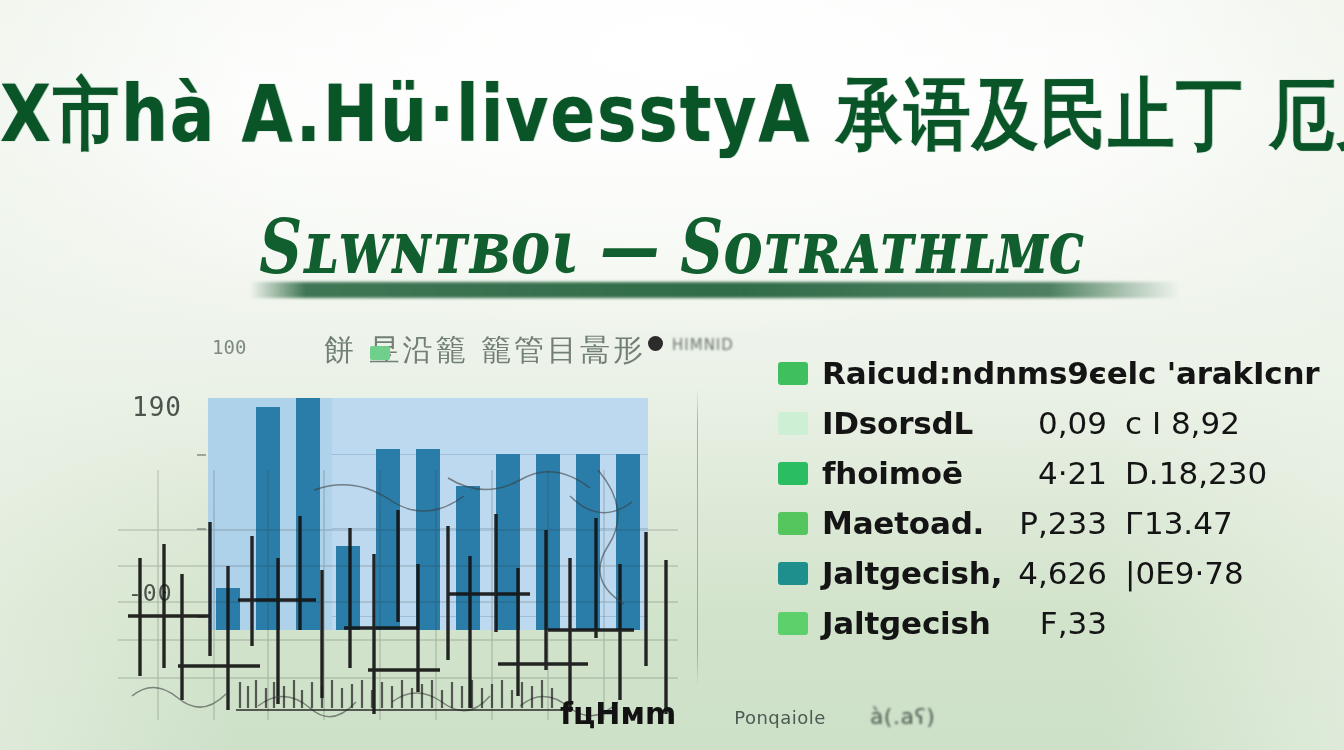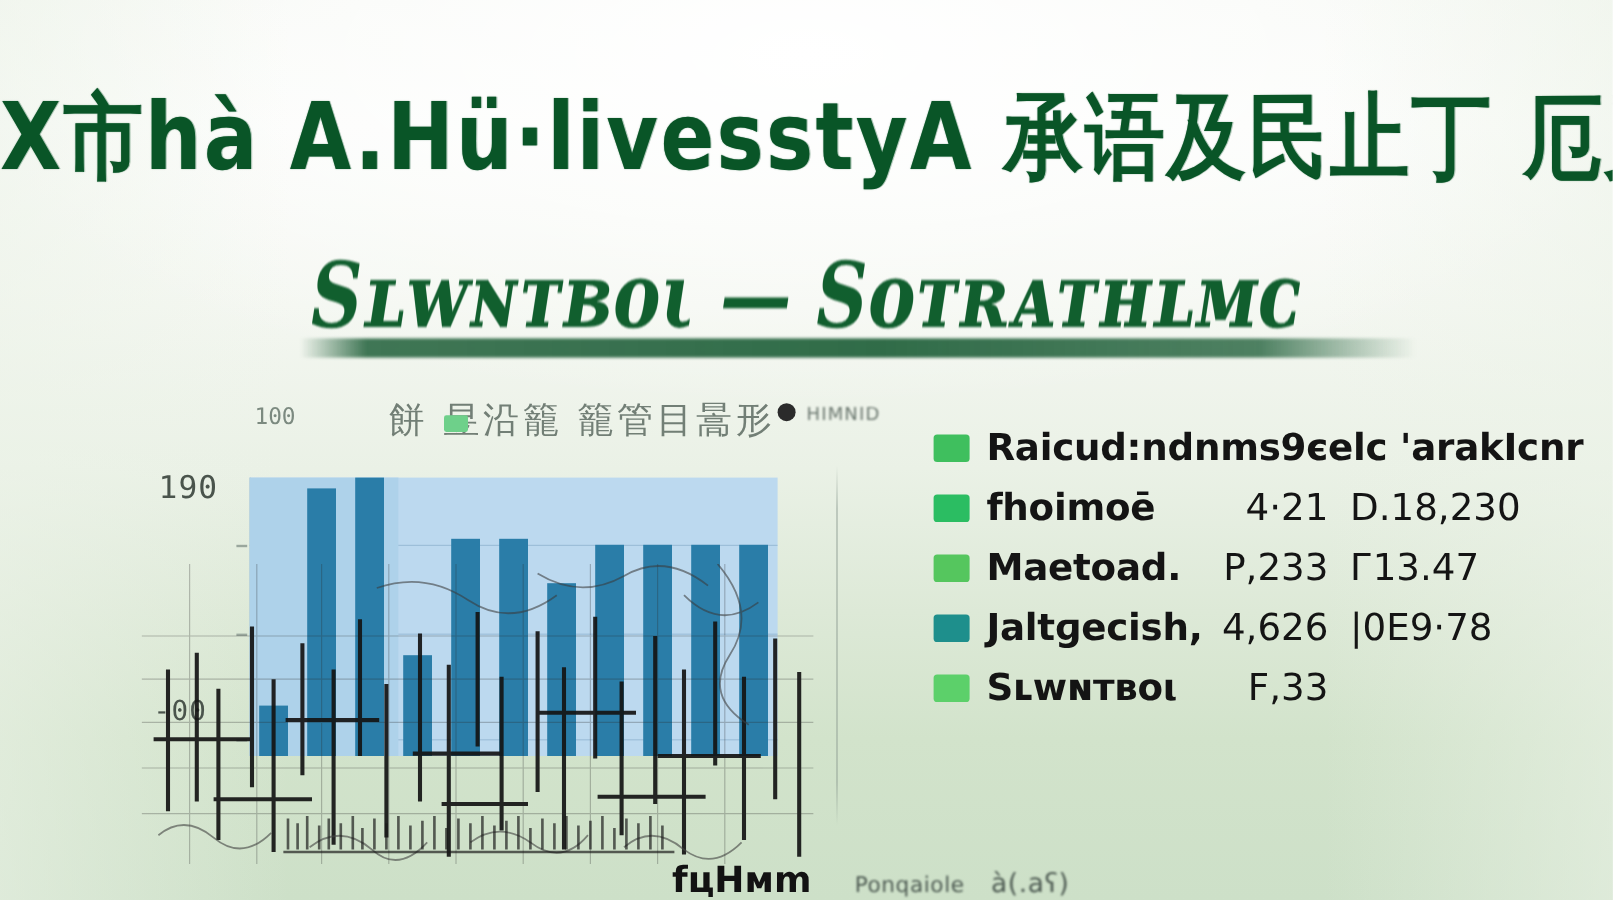--- a/index.html
+++ b/index.html
@@ -131,21 +131,21 @@
     font-family:"DejaVu Sans",sans-serif;font-size:31px;color:#141414;
     filter:blur(.45px);margin-left:auto;padding-right:18px;
   }
   .lv2{
     font-family:"DejaVu Sans",sans-serif;font-size:31px;color:#141414;
     filter:blur(.45px);width:190px;text-align:left;
   }
   .lrow.header .lv1,.lrow.header .lv2{font-size:31px;}
 
   
-  .footer{position:absolute;left:560px;top:716px;display:flex;align-items:baseline;gap:22px;}
+  .footer{position:absolute;left:560px;top:696px;display:flex;align-items:baseline;gap:44px;}
   .f-main{font-family:"DejaVu Sans",sans-serif;font-weight:700;font-size:30px;
     color:#121212;filter:blur(.45px);letter-spacing:0px;}
   .f-sub{font-family:"DejaVu Sans",sans-serif;font-size:18px;color:#4d5a52;
     filter:blur(.7px);letter-spacing:.5px;margin-left:14px;}
   .f-sub2{font-family:"DejaVu Sans",sans-serif;font-size:22px;color:#4d5a52;
     filter:blur(.8px);letter-spacing:.5px;text-align:right;}
   .barcode{position:absolute;left:236px;top:678px;width:330px;height:34px;opacity:.85;}
 </style>
 </head>
 <body>
@@ -256,40 +256,46 @@
   </div>
 
   <div class="ltable" id="ltable">
       <div class="lrow header">
         <span class="lsw" style="background: rgb(63, 191, 94);"></span>
         <span class="lname">Raicud:ndnms9єelc 'arakIcnr</span>
         <span class="lv1"></span>
         <span class="lv2"></span>
       </div>
       <div class="lrow">
+        <span class="lsw" style="background: rgb(205, 239, 211);"></span>
+        <span class="lname">IDsorsdL</span>
+        <span class="lv1">0,09</span>
+        <span class="lv2">c I      8,92</span>
+      </div>
+      <div class="lrow">
         <span class="lsw" style="background: rgb(43, 189, 98);"></span>
         <span class="lname">fhoimoē</span>
         <span class="lv1">4·21</span>
         <span class="lv2">D.18,230</span>
       </div>
       <div class="lrow">
         <span class="lsw" style="background: rgb(85, 198, 94);"></span>
         <span class="lname">Μaetoad.</span>
         <span class="lv1">P,233</span>
         <span class="lv2">Г13.47</span>
       </div>
       <div class="lrow">
         <span class="lsw" style="background: rgb(30, 143, 140);"></span>
         <span class="lname">Jаltɡecish,</span>
         <span class="lv1">4,626</span>
         <span class="lv2">|0E9·78</span>
       </div>
       <div class="lrow">
         <span class="lsw" style="background: rgb(92, 208, 106);"></span>
-        <span class="lname">Sʟᴡɴᴛʙᴏι</span>
+        <span class="lname">Jаltɡecish</span>
         <span class="lv1">F,33</span>
         <span class="lv2"></span>
       </div>
     </div>
 
   <svg class="barcode" viewBox="0 0 330 34" preserveAspectRatio="none">
     <g stroke="#1a1a1a" stroke-width="2.2" opacity=".8">
       <path d="M4 4 V30 M12 8 V30 M20 2 V30 M30 10 V30 M38 4 V30 M48 8 V30
                M58 2 V30 M66 12 V30 M76 4 V30 M86 8 V30 M96 2 V30 M106 10 V30
                M116 6 V30 M126 2 V30 M136 12 V30 M146 4 V30 M156 8 V30

